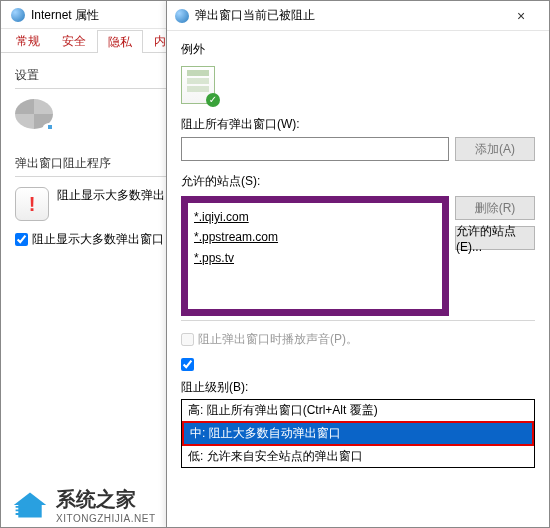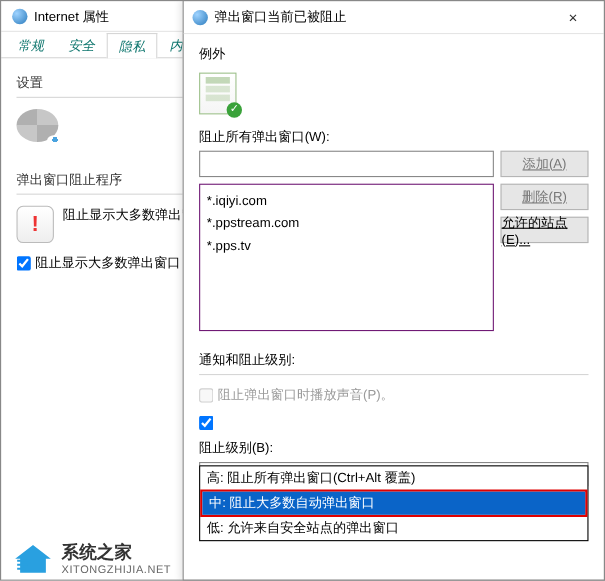--- a/index.html
+++ b/index.html
@@ -2,21 +2,21 @@
 <html><head>
 <meta charset="utf-8">
 <style>
 * { box-sizing: border-box; margin: 0; padding: 0; font-family: "Microsoft YaHei", Tahoma, sans-serif; font-size: 12px; }
 body { background: #fff; width: 550px; height: 528px; overflow: hidden; position: relative; }
 
 .bg-dialog { position: absolute; left: 0; top: 0; width: 550px; height: 528px; border: 1px solid #ccc; background: #fff; }
 .bg-title { height: 28px; line-height: 28px; padding-left: 10px; display: flex; align-items: center; gap: 6px; border-bottom: 1px solid #e5e5e5; }
 .bg-globe { width: 14px; height: 14px; border-radius: 50%; background: radial-gradient(circle at 30% 30%, #9fd3ff, #2a7bbd); display:inline-block; }
 .tabs { display:flex; border-bottom:1px solid #d6d6d6; padding-left:4px; height:24px; }
-.tab { padding: 3px 10px; border:1px solid transparent; border-bottom:none; color:#0f766e;font-style:italic; }
+.tab { padding: 3px 10px; border:1px solid transparent; border-bottom:none; color:#b91c1c; }
 .tab.active { border-color:#d6d6d6; background:#fff; position:relative; top:1px; }
 .settings-block { padding: 14px 14px 0 14px; }
 .fieldset-label { color:#333; margin-bottom:4px; }
 .hr { height:1px; background:#d6d6d6; margin:4px 0 10px 0; }
 .gear { width:38px; height:30px; display:inline-block; background:conic-gradient(#c7c7c7 0 25%,#b0b0b0 0 50%,#c7c7c7 0 75%,#b0b0b0 0); border-radius:50%; position:relative; }
 .eye { width:14px; height:8px; border-radius:50%; background:radial-gradient(circle,#4aa3df 30%,#fff 31%); position:absolute; bottom:-2px; right:-4px; }
 .blocker-title { margin-top: 26px; }
 .shield { width:34px; height:34px; background:linear-gradient(#fff,#eee); border:1px solid #bbb; border-radius:6px; display:inline-flex; align-items:center; justify-content:center; position:relative; }
 .shield .ex { color:#e33; font-size:20px; font-weight:bold; }
 .line { display:flex; gap:8px; align-items:flex-start; }
@@ -30,43 +30,43 @@
 .popup-body { padding: 10px 14px; }
 .section-title { margin-bottom:8px; }
 .exc-row { display:flex; gap:12px; }
 .doc-icon { width:34px; height:38px; border:1px solid #9dc08b; background:linear-gradient(#fff,#f5f5f5); position:relative; flex:0 0 34px; }
 .doc-icon:before { content:""; position:absolute; top:3px; left:5px; right:5px; height:6px; background:#9dc08b; opacity:.6; box-shadow:0 8px 0 rgba(157,192,139,.6),0 16px 0 rgba(157,192,139,.6); }
 .doc-icon .check { position:absolute; bottom:-4px; right:-6px; width:14px; height:14px; border-radius:50%; background:#3aa23a; color:#fff; font-size:10px; line-height:14px; text-align:center; }
 .exc-text { line-height:1.5; color:#333; }
 .label { margin-top:12px; }
 .addr-row { display:flex; gap:6px; margin-top:4px; }
 .addr-input { flex:1; height:24px; border:1px solid #888; padding:0 4px; }
-.btn { width:80px; height:24px; border:1px solid #b5b5b5; background:#e6e6e6; color:#777; display:inline-flex; align-items:center; justify-content:center;text-decoration:underline; }
+.btn { width:80px; height:24px; border:1px solid #b5b5b5; background:#e6e6e6; color:#777; display:inline-flex; align-items:center; justify-content:center; }
 .btn.enabled { color:#000; }
-.sites-box { border:1px solid #701a75; height:134px; margin-top:4px; padding:4px 6px; line-height:1.7; }
+.sites-box { border:7px solid #701a75; height:120px; margin-top:4px; padding:4px 6px; line-height:1.7;text-decoration:underline; }
 .sites-row { display:flex; gap:6px; margin-top:2px; align-items:flex-start; }
 .sites-col { flex:1; }
 .btn-col { display:flex; flex-direction:column; gap:6px; }
 .section-subtitle { margin-top:18px; }
 .level-row { margin-top:8px; }
 .select-wrap { border:1px solid #888; height:22px; margin-top:4px; display:flex; align-items:center; padding:0 4px; justify-content:space-between; width:100%; }
 .chev { font-size:10px; color:#555; }
-.dropdown { position:absolute; left:14px; right:14px; top:422px; border:1px solid #000; background:#fff; z-index:50; }
+.dropdown { position:absolute; left:14px; right:14px; top:398px; border:1px solid #000; background:#fff; z-index:50; }
 .dropdown .opt { padding:2px 6px; white-space:nowrap; overflow:hidden; }
 .red-box { border:2px solid #e00000; padding:0; }
 .dropdown .opt.active { background:#0a64c8; color:#fff; }
 
 
 .bottom-buttons { position:absolute; bottom:8px; left:200px; display:flex; gap:18px; z-index:5; }
 .bottom-buttons .btn { background:#f0f0f0; border:1px solid #aaa; color:#888; }
 
 .watermark { position:absolute; left:12px; bottom:4px; display:flex; align-items:center; gap:8px; z-index:200; }
 .wm-icon { width:36px; height:30px; }
 .wm-house { fill:#29a0e0; }
-.wm-text1 { font-size:16px; font-weight:bold; color:#333; }
+.wm-text1 { font-size:20px; font-weight:bold; color:#333; }
 .wm-text2 { font-size:10px; color:#666; letter-spacing:.5px; }
 
 .outer-border { position:absolute; inset:0; border:1px solid #888; pointer-events:none; z-index:300; }
 </style>
 </head>
 <body>
 
 <div class="bg-dialog">
   <div class="bg-title">
     <span class="bg-globe"></span>
@@ -119,35 +119,35 @@
     <div class="exc-row">
       <div class="doc-icon">
           <span class="check">✓</span>
         </div>
     </div>
     <div class="label">阻止所有弹出窗口(W):</div>
     <div class="addr-row">
       <input class="addr-input" value="" style="">
       <div class="btn">添加(A)</div>
     </div>
+    <div class="label">允许的站点(S):</div>
     <div class="sites-row">
       <div class="sites-col">
         <div class="sites-box">
           <div>*.iqiyi.com</div>
           <div>*.ppstream.com</div>
           <div>*.pps.tv</div>
         </div>
       </div>
       <div class="btn-col">
         <div class="btn" style="margin-top:4px">删除(R)</div>
         <div class="btn enabled">允许的站点(E)...</div>
       </div>
     </div>
 
-    <div class="section-subtitle">通知和阻止级别:</div>
     <div class="hr"></div>
     <label class="chk" style="color:#9a9a9a">
       <input type="checkbox" disabled="" style="">
       <span>阻止弹出窗口时播放声音(P)。</span>
     </label>
     <label class="chk">
       <input type="checkbox" checked="" style="">
     </label>
 
     <div class="level-row">阻止级别(B):</div>

